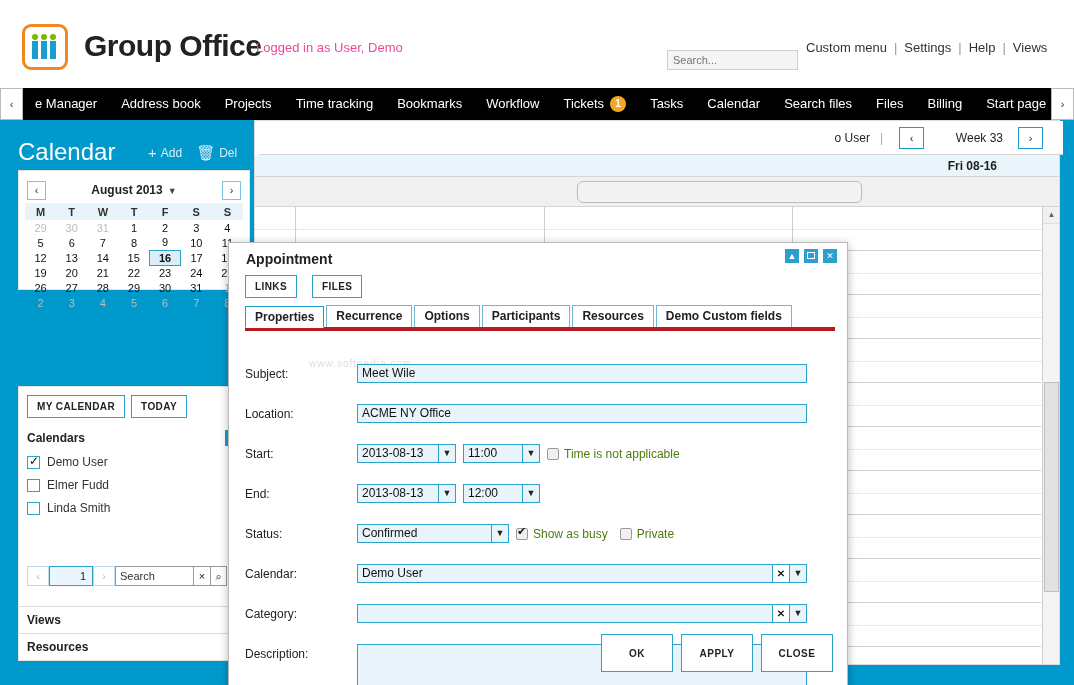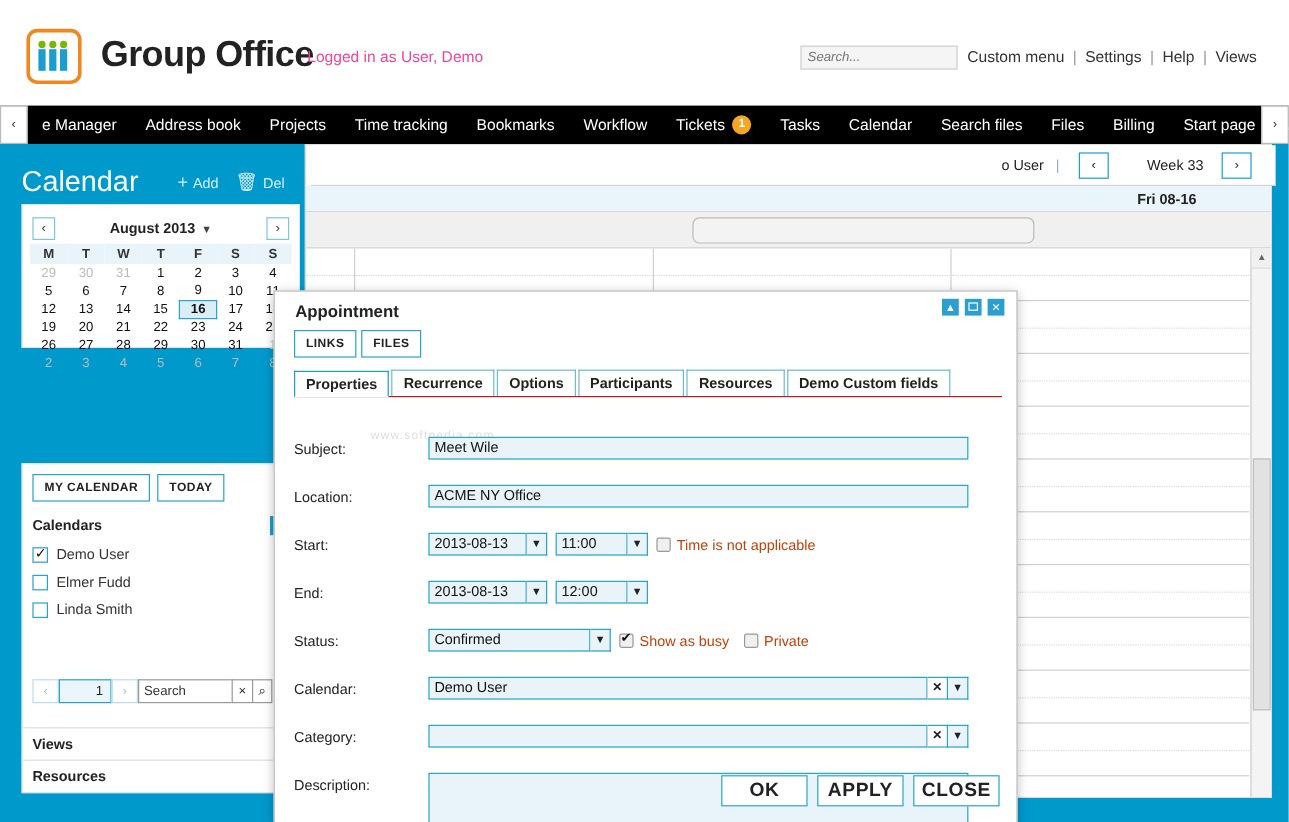--- a/index.html
+++ b/index.html
@@ -20,23 +20,23 @@
   .logo-box .bars { position:absolute; left:7px; top:14px; display:flex; gap:3px; }
   .logo-box .bars i { display:block; width:6px; height:18px; background:#1b9dd0; }
   .logo-box .dots { position:absolute; left:7px; top:7px; display:flex; gap:3px; }
   .logo-box .dots i { display:block; width:6px; height:6px; border-radius:50%; background:#7ab800; }
   .brand {
     position:absolute; left:84px; top:29px;
     font-size:30px; font-weight:bold; color:#222; letter-spacing:-0.5px;
   }
   .loggedin { position:absolute; left:256px; top:40px; font-size:13px; color:#ec4899; }
   .search-top {
-    position:absolute; left:667px; top:38px; width:131px; height:20px;
+    position:absolute; left:667px; top:50px; width:131px; height:20px;
     border:1px solid #cfcfcf; background:#f5f5f5; font-size:11px;
-    padding:0 5px; color:#888; font-family:"Liberation Sans", sans-serif;font-style:italic;
+    padding:0 5px; color:#888; font-family:"Liberation Sans", sans-serif;
   }
   .toplinks { position:absolute; left:806px; top:40px; font-size:13px; color:#333; white-space:nowrap; }
   .toplinks a { color:#333; text-decoration:none; }
   .toplinks .sep { color:#999; margin:0 7px; }
 
   
   .navbar {
     position:absolute; left:0; top:88px; width:1074px; height:32px;
     background:#000; color:#fff;
   }
@@ -221,24 +221,24 @@
     z-index:50;
   }
   .dlg-title { position:absolute; left:17px; top:8px; font-size:14px; font-weight:bold; color:#222; }
   .dlg-ctrls { position:absolute; right:10px; top:6px; display:flex; gap:5px; }
   .dlg-btn {
     width:14px; height:14px; background:#2a9fd0; color:#fff;
     font-size:9px; line-height:14px; text-align:center; cursor:pointer;
   }
   .dlg-btn.maxi { background:#2a9fd0; }
   .dlg-btn.maxi i { display:block; width:8px; height:7px; border:1px solid #fff; margin:3px auto 0; }
-  .dlg-subbtns { position:absolute; left:16px; top:32px; display:flex; gap:4px; }
+  .dlg-subbtns { position:absolute; left:16px; top:32px; display:flex; gap:15px; }
   .tabbar {
     position:absolute; left:16px; top:64px; width:590px; height:24px;
-    display:flex; align-items:flex-end; border-bottom:1px solid #b91c1c;
+    display:flex; align-items:flex-end; border-bottom:4px solid #b91c1c;
   }
   .tab {
     height:22px; line-height:21px; padding:0 9px;
     border:1px solid #6cb9d8; border-bottom:none; background:#fff;
     font-size:12px; color:#222; cursor:pointer; margin-right:2px;font-weight:bold;
   }
   .tab.active { font-weight:bold; border:1px solid #1b9dd0; border-bottom:1px solid #fff; position:relative; top:1px; }
   .form { position:absolute; left:16px; top:100px; width:590px; }
   .frow { display:flex; align-items:center; margin-bottom:5px; height:19px;margin-top:21px; }
   .flabel { width:112px; font-size:12px; color:#222; }
@@ -261,28 +261,28 @@
     width:17px; height:19px; border:1px solid #2aa2cc; border-left:none;
     background:#fff; font-size:10px; font-weight:bold; text-align:center;
     line-height:17px; color:#222; cursor:pointer;
   }
   .gchk {
     width:12px; height:12px; border:1px solid #999; background:#f0f0f0;
     border-radius:2px; display:inline-block; position:relative; margin-right:5px;
   }
   .gchk.on { background:#f0f0f0; }
   .gchk.on::after { content:"\2714"; position:absolute; left:0px; top:-4px; font-size:11px; color:#111; }
-  .inline-lbl { font-size:12px; color:#c2410c; margin-right:12px; display:flex; align-items:center; }
+  .inline-lbl { font-size:12px; color:#4d7c0f; margin-right:12px; display:flex; align-items:center; }
   .descbox {
     width:450px; height:48px; border:1px solid #2aa2cc; background:#e8f4fa;
   }
   .dlg-footer { position:absolute; right:14px; bottom:15px; display:flex; gap:8px; }
   .dlg-foot-btn {
-    min-width:72px; height:26px; border:1px solid #2aa2cc; background:#fff;
-    font-size:16px; font-weight:bold; letter-spacing:.5px; color:#222;
+    min-width:72px; height:38px; border:1px solid #2aa2cc; background:#fff;
+    font-size:10px; font-weight:bold; letter-spacing:.5px; color:#222;
     cursor:pointer; font-family:"Liberation Sans", sans-serif;
   }
   .wmark {
     position:absolute; left:80px; top:115px; font-size:10px; color:#ddd;
     letter-spacing:1px; pointer-events:none;
   }
 </style>
 </head>
 <body>
 

